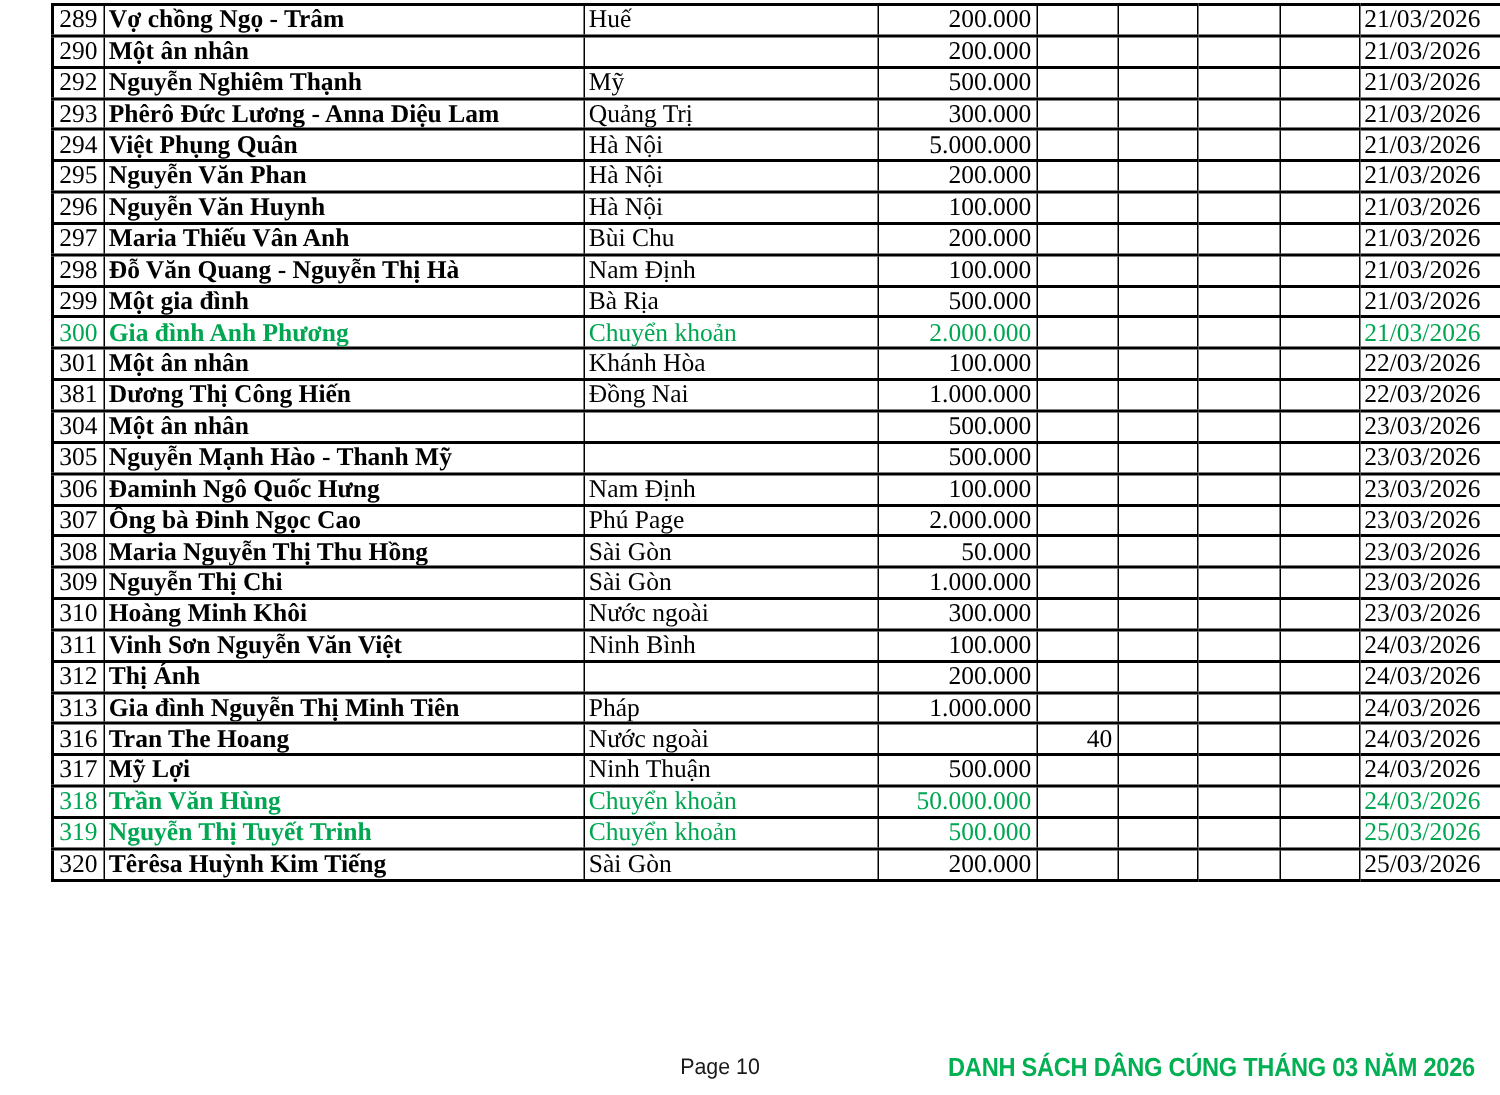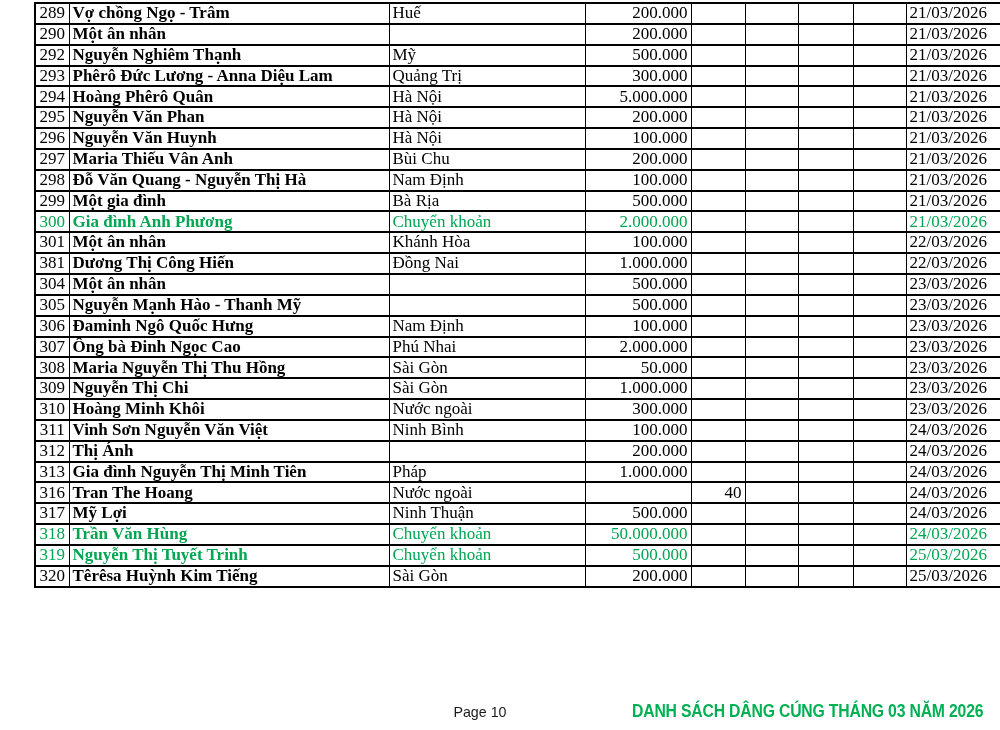--- a/index.html
+++ b/index.html
@@ -114,21 +114,21 @@
       <td class="c-place">Quảng Trị</td>
       <td class="c-amount">300.000</td>
       <td class="c-ex1"></td>
       <td class="c-ex2"></td>
       <td class="c-ex3"></td>
       <td class="c-ex4"></td>
       <td class="c-date">21/03/2026</td>
     </tr>
         <tr>
       <td class="c-no">294</td>
-      <td class="c-name">Hoàng Phêrô Quân</td>
+      <td class="c-name">Việt Phụng Quân</td>
       <td class="c-place">Hà Nội</td>
       <td class="c-amount">5.000.000</td>
       <td class="c-ex1"></td>
       <td class="c-ex2"></td>
       <td class="c-ex3"></td>
       <td class="c-ex4"></td>
       <td class="c-date">21/03/2026</td>
     </tr>
         <tr>
       <td class="c-no">295</td>
@@ -247,21 +247,21 @@
       <td class="c-amount">100.000</td>
       <td class="c-ex1"></td>
       <td class="c-ex2"></td>
       <td class="c-ex3"></td>
       <td class="c-ex4"></td>
       <td class="c-date">23/03/2026</td>
     </tr>
         <tr>
       <td class="c-no">307</td>
       <td class="c-name">Ông bà Đinh Ngọc Cao</td>
-      <td class="c-place">Phú Nhai</td>
+      <td class="c-place">Phú Page</td>
       <td class="c-amount">2.000.000</td>
       <td class="c-ex1"></td>
       <td class="c-ex2"></td>
       <td class="c-ex3"></td>
       <td class="c-ex4"></td>
       <td class="c-date">23/03/2026</td>
     </tr>
         <tr>
       <td class="c-no">308</td>
       <td class="c-name">Maria Nguyễn Thị Thu Hồng</td>

